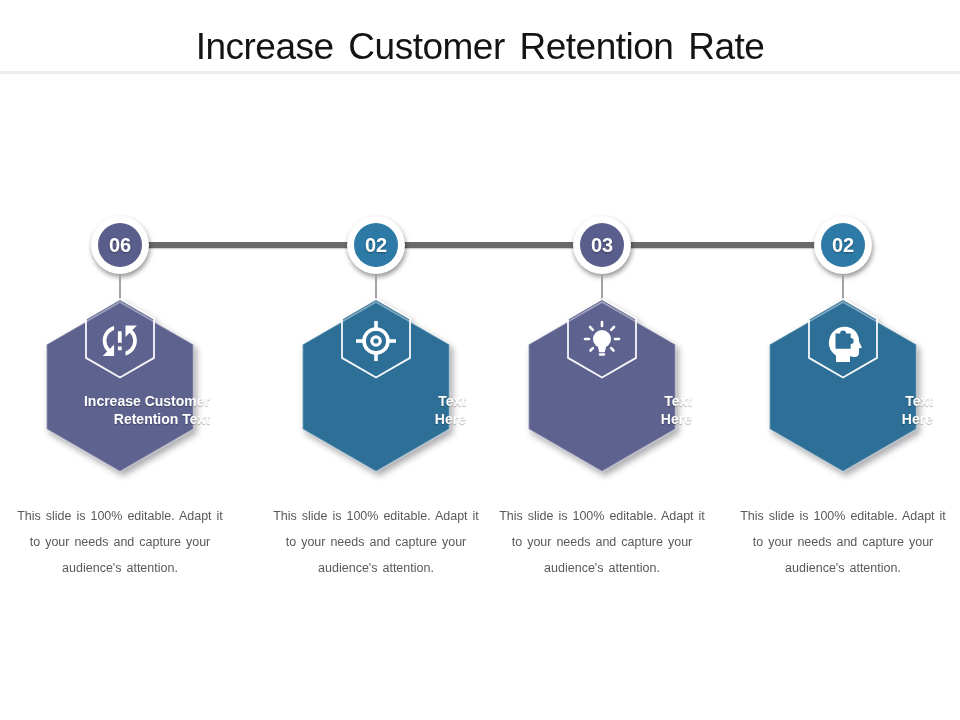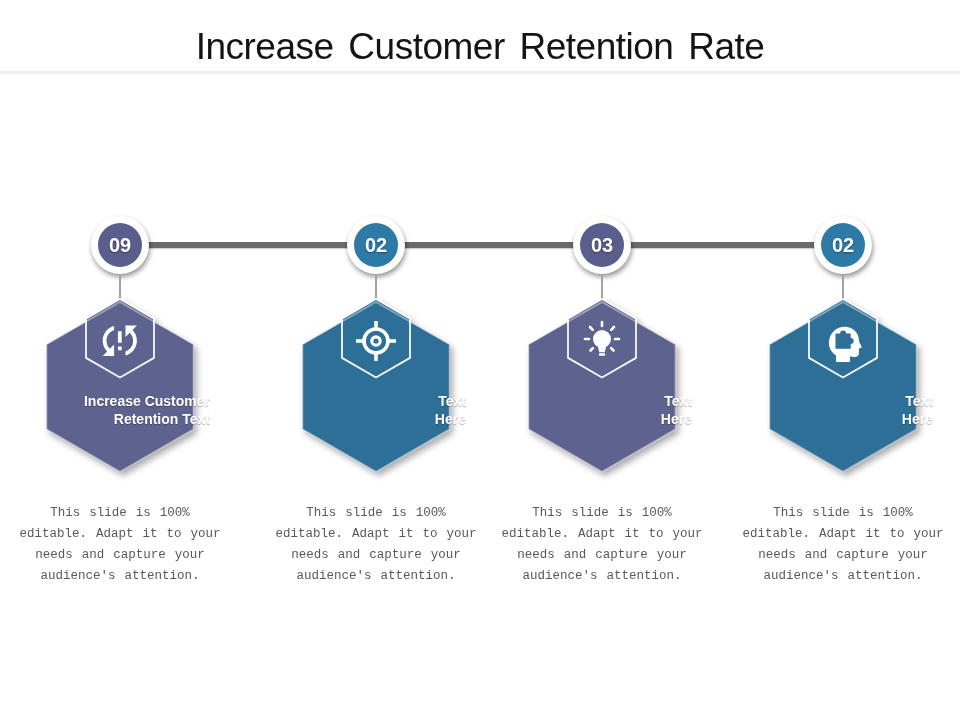--- a/index.html
+++ b/index.html
@@ -52,36 +52,36 @@
     position:absolute;left:97px;top:318px;width:46px;height:46px;
   }
   .theme-teal   .puzzle-hole{fill:#2d6f96;}
   .hexagon-label{
     position:absolute;left:30px;top:392px;width:180px;text-align:right;
     color:#ffffff;font-size:14px;font-weight:700;line-height:18px;
     text-shadow:0 1px 1px rgba(0,0,0,0.3);
   }
   .step-description{
     position:absolute;left:13px;top:503px;width:214px;text-align:center;
-    color:#595959;font-size:12.5px;line-height:21px;word-spacing:1.5px;font-family:Liberation Mono, monospace;
+    color:#595959;font-size:12.5px;line-height:26px;word-spacing:1.5px;
   }
 </style>
 </head>
 <body>
 
 <div id="stage">
 
   <div class="slide-title">Increase Customer Retention Rate</div>
   <div class="title-divider"></div>
   <div class="timeline-line"></div>
 
   <div class="step-column col-0 theme-purple">
     <div class="circle-outer">
       <div class="circle-inner">
-        <span class="step-number">09</span>
+        <span class="step-number">06</span>
       </div>
     </div>
     <div class="circle-hex-connector"></div>
     <svg class="hex-svg" viewBox="0 0 160 190">
       <path class="hex-fill" d="M80 9 L153.5 51.4 L153.5 136.3 L80 178.7 L6.5 136.3 L6.5 51.4 Z"></path>
       <path class="hex-fill" d="M80 6 L114 25.6 L114 64.9 L80 84.5 L46 64.9 L46 25.6 Z"></path>
       <path class="hex-stroke-faint" d="M80 9 L153.5 51.4 L153.5 136.3 L80 178.7 L6.5 136.3 L6.5 51.4 Z"></path>
       <path class="hex-stroke-bright" d="M80 6 L114 25.6 L114 64.9 L80 84.5 L46 64.9 L46 25.6 Z"></path>
     </svg>
     <svg class="step-icon" viewBox="0 0 46 46">

